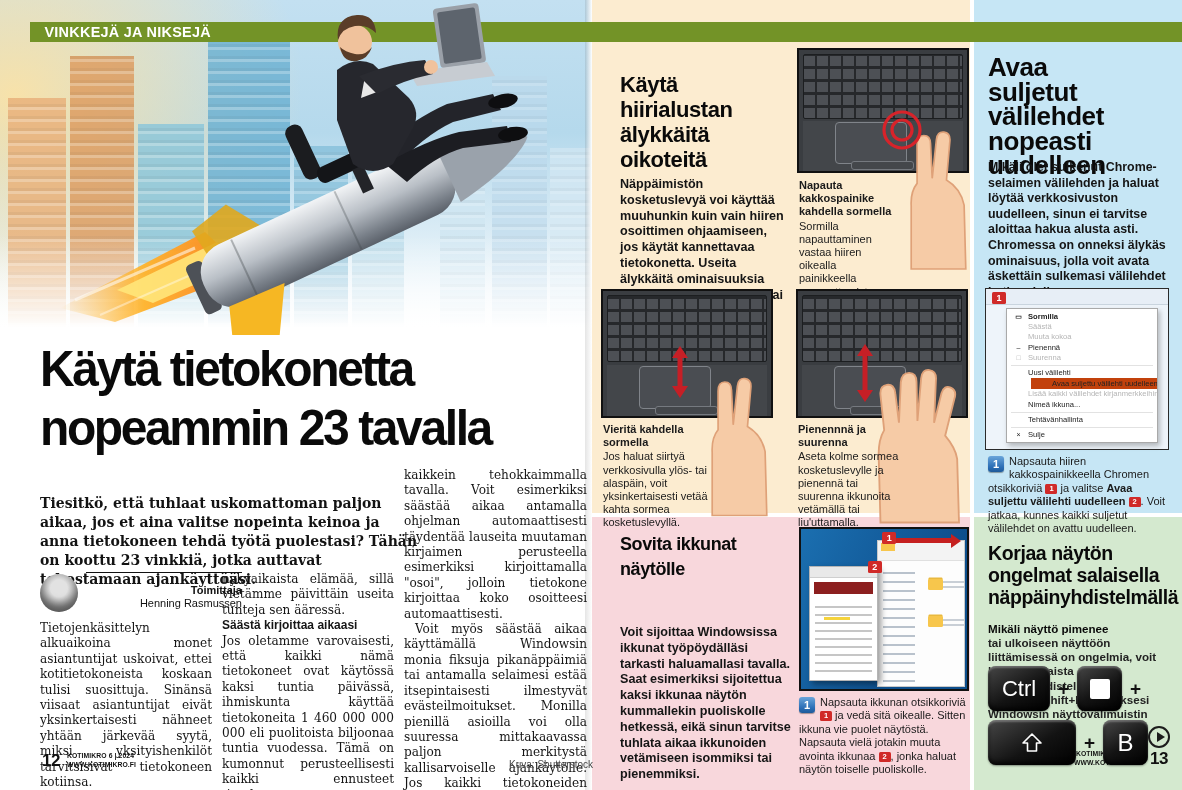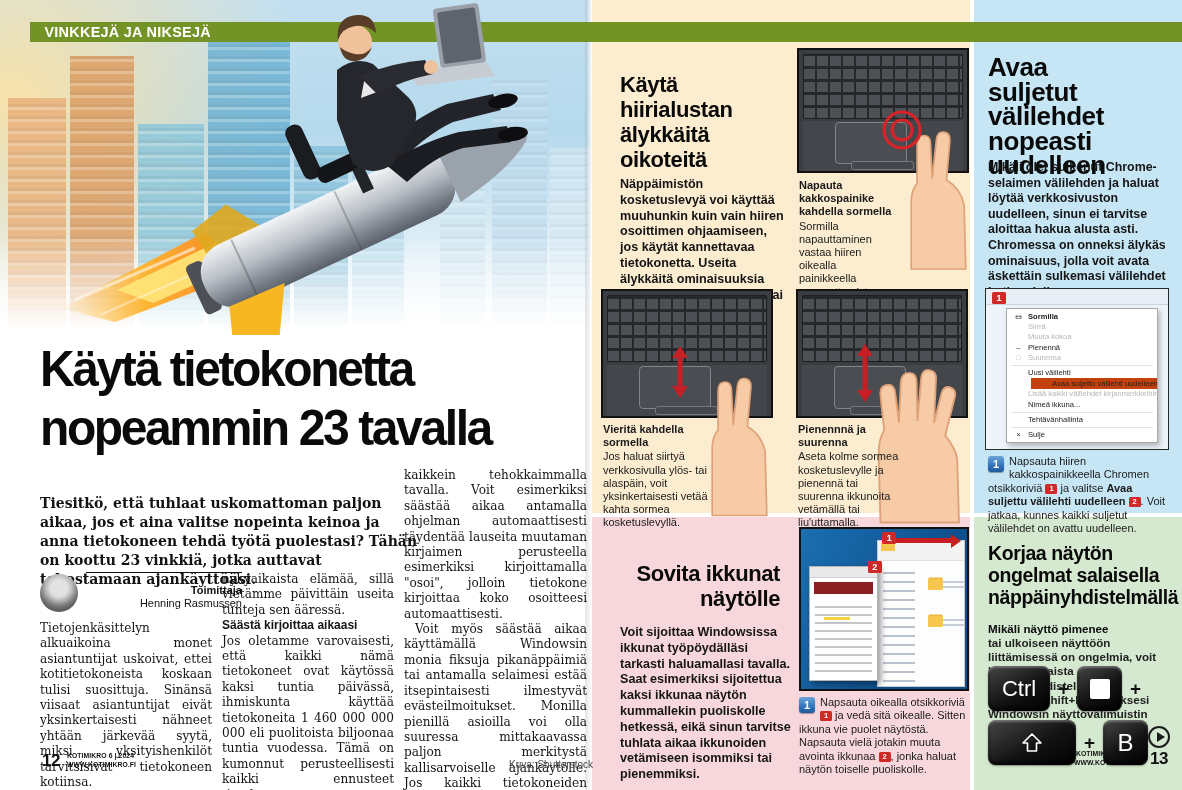--- a/index.html
+++ b/index.html
@@ -70,21 +70,21 @@
   #panel-fix{left:974px;top:517px;width:208px;height:273px;background:#d4e9cf;}
   #fold{position:absolute;left:585px;top:0;width:7px;height:790px;z-index:2;
     background:linear-gradient(90deg,rgba(0,0,0,.10),rgba(255,255,255,1));}
 
   .sec-title{position:absolute;z-index:3;margin:0;font-weight:bold;letter-spacing:-.4px;color:#0a0a0a;}
   .sec-intro{position:absolute;z-index:3;margin:0;font-weight:bold;font-size:12.6px;line-height:15.8px;color:#151515;}
   #tp-title{left:620px;top:72px;width:132px;font-size:22px;line-height:25px;}
   #tp-intro{left:620px;top:177px;width:168px;}
   #tab-title{left:988px;top:55px;width:145px;font-size:26px;line-height:24.5px;}
   #tab-intro{left:988px;top:160px;width:184px;font-size:12.4px;line-height:15.6px;}
-  #win-title{left:620px;top:561px;width:160px;font-size:22px;line-height:25px;text-align:right;}
+  #win-title{left:620px;top:532px;width:160px;font-size:18px;line-height:25px;}
   #win-intro{left:620px;top:625px;width:172px;}
   #fix-title{left:988px;top:542px;width:192px;font-size:19.5px;line-height:22px;}
   #fix-body{position:absolute;left:988px;top:610px;width:190px;z-index:3;
     font-size:11.6px;line-height:14.3px;font-weight:bold;color:#222;}
   #fix-body .lead{display:block;color:#0a0a0a;}
 
   
   .tpphoto{position:absolute;z-index:3;border:2.5px solid #111;background:#3a3d41;overflow:visible;}
   #tp-photo1{left:797px;top:48px;width:168px;height:121px;}
   #tp-photo2{left:601px;top:289px;width:168px;height:125px;}
@@ -371,21 +371,21 @@
   <p class="sec-intro" id="tab-intro">Mikäli olet sulkenut Chrome-selaimen välilehden ja haluat löytää verkkosivuston uudelleen, sinun ei tarvitse aloittaa hakua alusta asti. Chromessa on onneksi älykäs ominaisuus, jolla voit avata äskettäin sulkemasi välilehdet heti uudelleen.</p>
 
   <div id="menu-shot">
     <div class="mbar"></div>
     <span class="ref refL r1">1</span>
     <div class="menu">
       <div class="mi bold">
         <span class="mi-icon">▭</span>
         <span>Sormilla</span>
       </div>
-      <div class="mi off"><span>Siirrä</span></div>
+      <div class="mi off"><span>Säästä</span></div>
       <div class="mi off"><span>Muuta kokoa</span></div>
       <div class="mi">
         <span class="mi-icon">–</span>
         <span>Pienennä</span>
       </div>
       <div class="mi off">
         <span class="mi-icon">□</span>
         <span>Suurenna</span>
       </div>
       <div class="msep"></div>
@@ -435,21 +435,21 @@
       <div class="br-lines"></div>
       <div class="br-hl"></div>
       <span class="ref refL ws-b2">2</span>
     </div>
     <div class="ws-arrow"></div>
     <span class="ref refL ws-b1">1</span>
   </div>
 
   <div class="cap" id="win-cap">
     <span class="step">1</span>
-    <span>Napsauta oikealla otsikkoriviä</span>
+    <span>Napsauta ikkunan otsikkoriviä</span>
     <span class="ref">1</span>
     <span>ja vedä sitä oikealle. Sitten ikkuna vie puolet näytöstä. Napsauta vielä jotakin muuta avointa ikkunaa</span>
     <span class="ref">2</span><span>, jonka haluat näytön toiselle puoliskolle.</span>
   </div>
 
   <h2 class="sec-title" id="fix-title">Korjaa näytön ongelmat salaisella näppäinyhdistelmällä</h2>
   <p id="fix-body">
     <b class="lead">Mikäli näyttö pimenee</b>
     <span>tai ulkoiseen näyttöön liittämisessä on ongelmia, voit käyttää salaista näppäinyhdistelmää</span>
     <b>Ctrl+Win+Shift+B</b>

